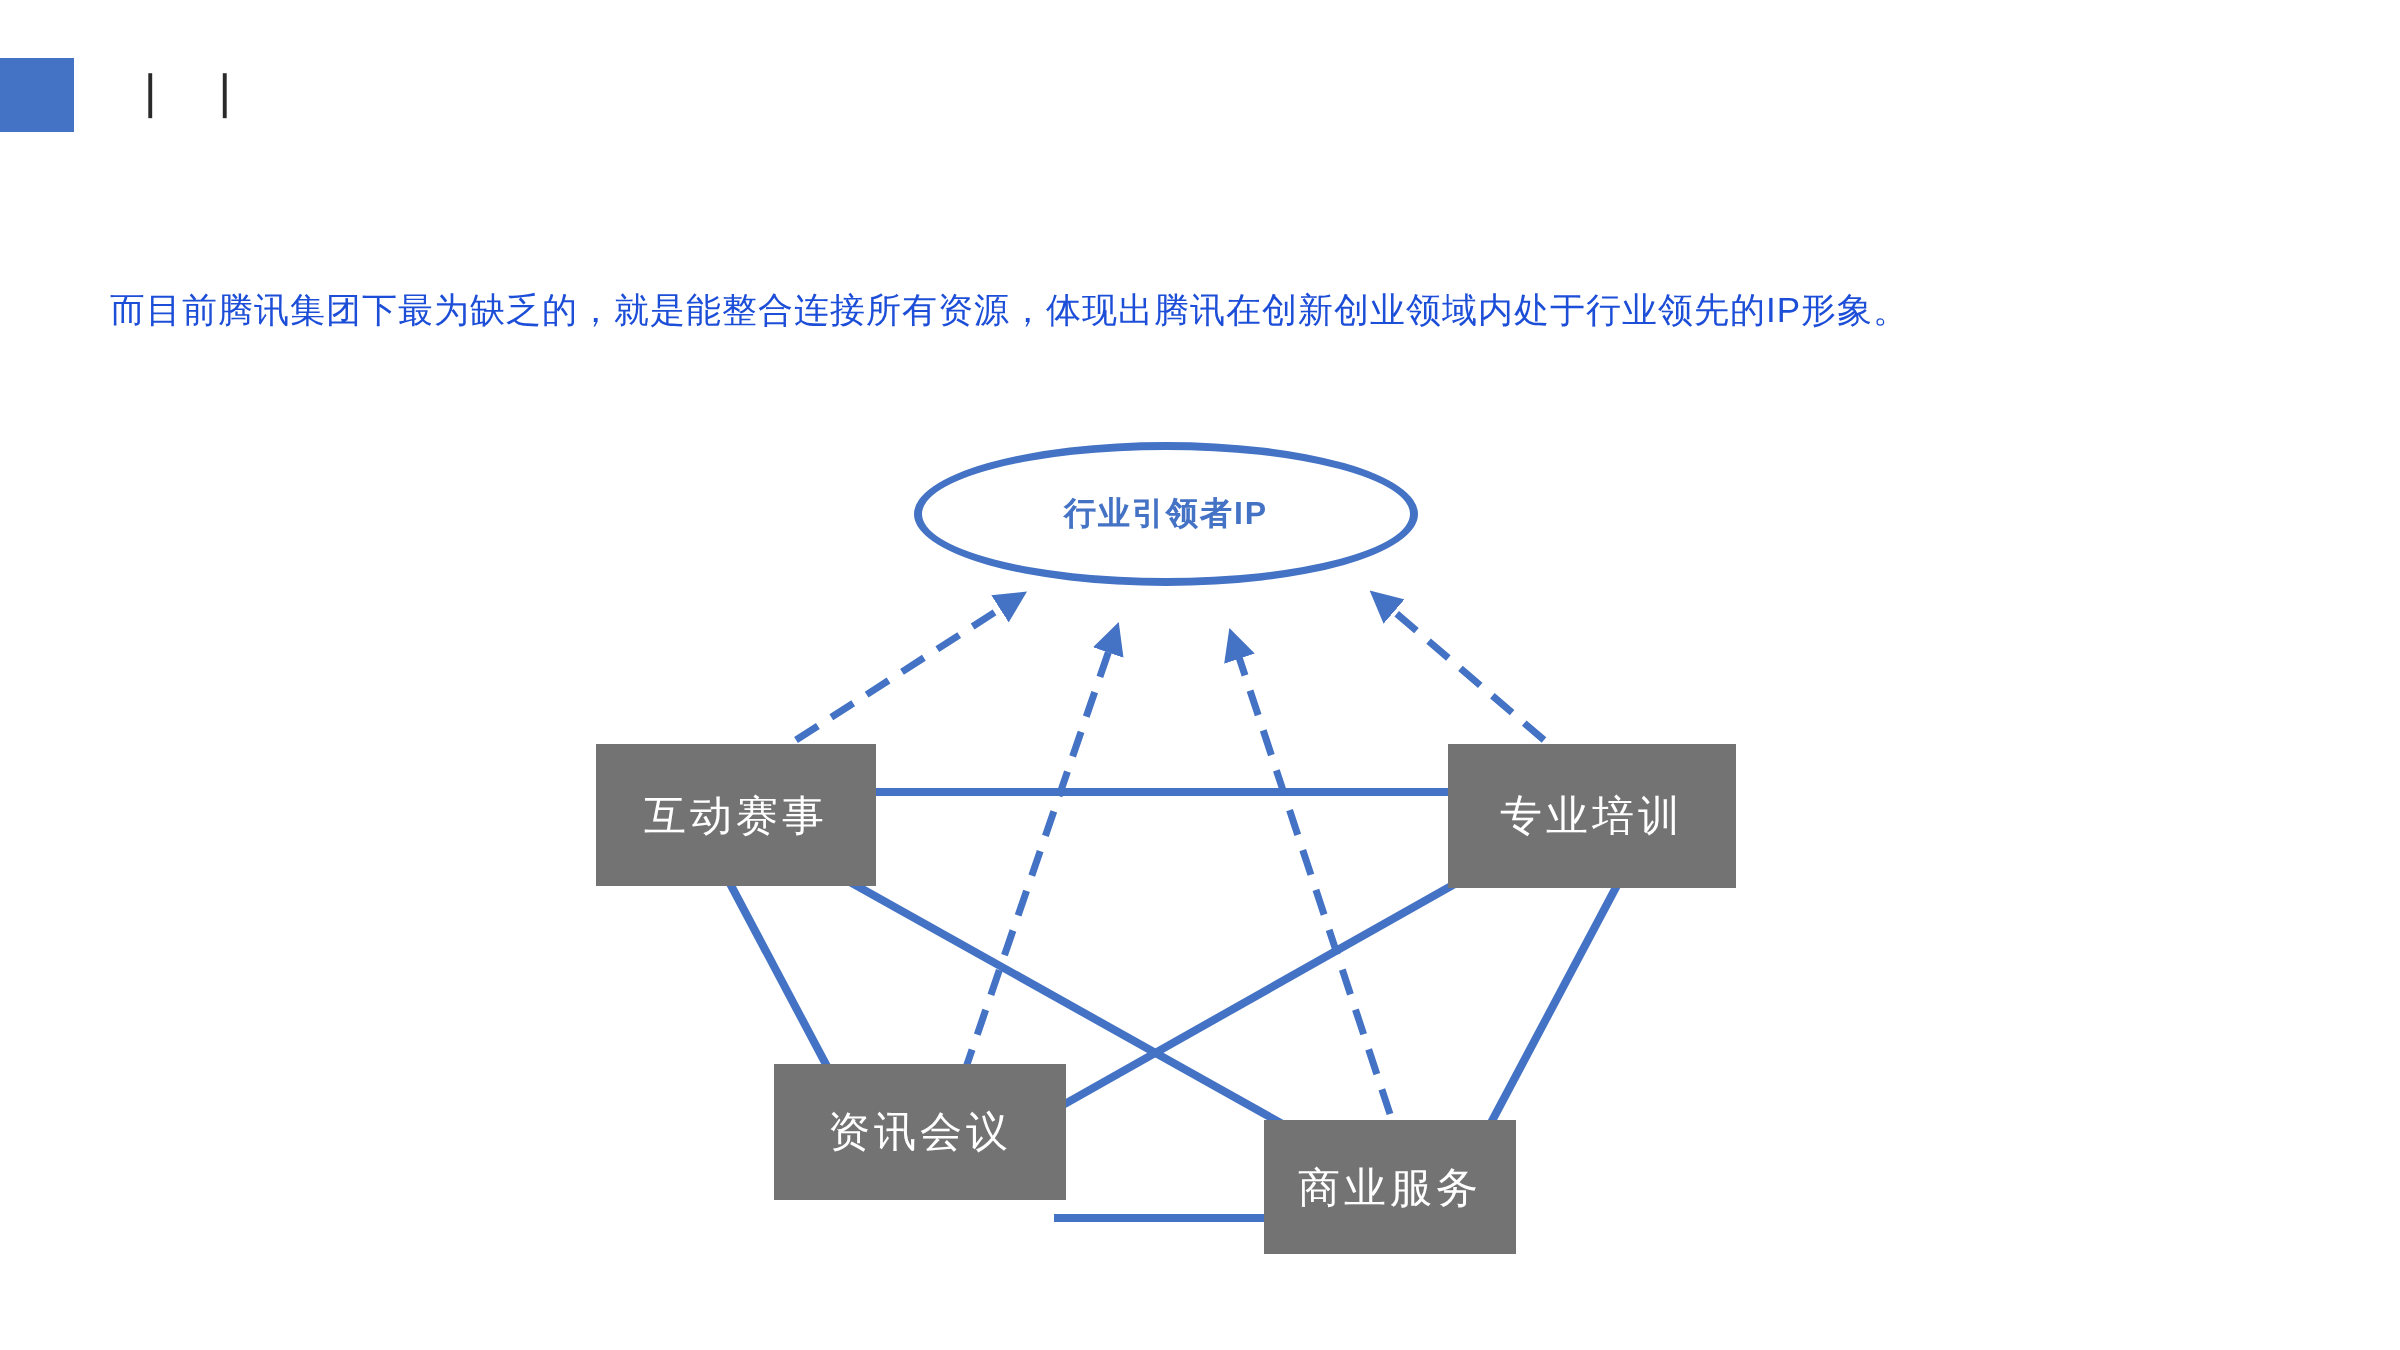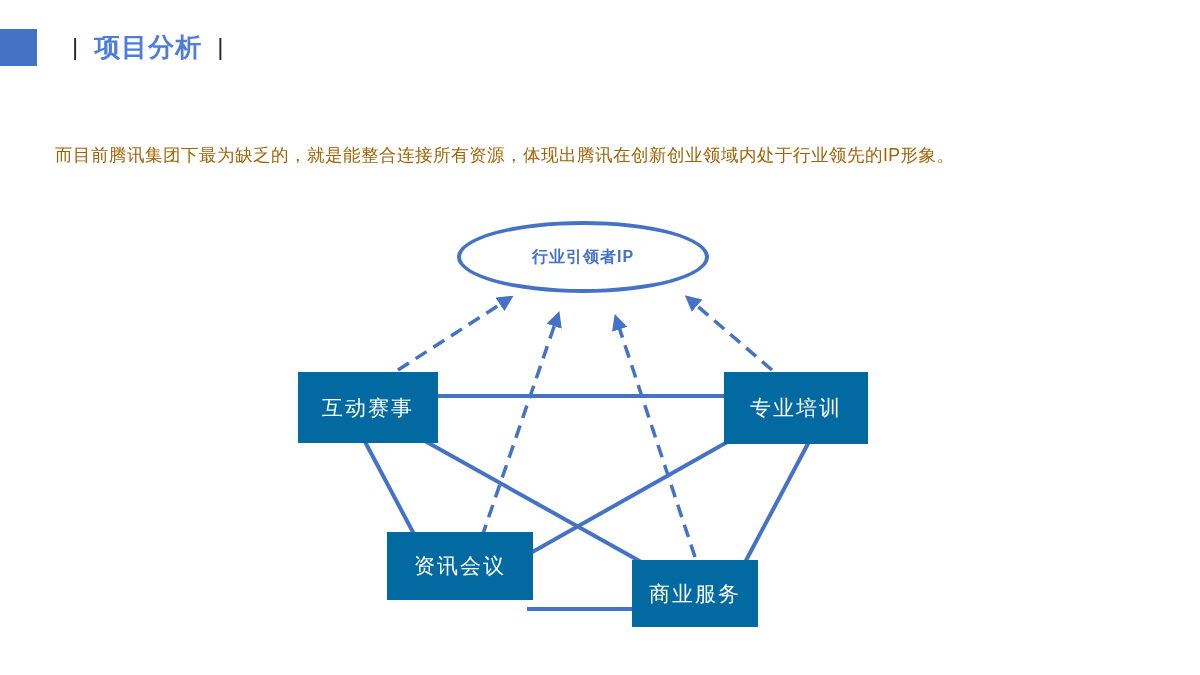--- a/index.html
+++ b/index.html
@@ -8,42 +8,41 @@
 
   
   .header { position: absolute; left: 0; top: 29px; height: 37px; display: flex; align-items: center; }
   .header-square { width: 37px; height: 37px; background: #4472C4; flex: 0 0 auto; }
   .header-text { margin-left: 20px; font-size: 26px; letter-spacing: 1px; color: #1f1f1f; display: flex; align-items: center; white-space: nowrap; }
   .header-item { color: #1f1f1f; font-weight: 400; }
   .header-item.active { color: #4E7CD9; font-weight: 700; }
   .header-sep { color: #2a2a2a; font-weight: 300; font-size: 24px; padding: 0 15px; position: relative; top: -1px; }
 
   
-  .body-text { position: absolute; left: 55px; top: 143px; width: 1100px; font-size: 17.5px; letter-spacing: 0.5px; color: #a16207; line-height: 1.4; }
+  .body-text { position: absolute; left: 55px; top: 143px; width: 1100px; font-size: 17.5px; letter-spacing: 0.5px; color: #1d4ed8; line-height: 1.4; }
 
   
   .diagram-svg { position: absolute; left: 0; top: 0; width: 1200px; height: 675px; z-index: 1; }
 
-  .node { position: absolute; z-index: 2; background: #0369a1; color: #ffffff; display: flex; align-items: center; justify-content: center; font-size: 21px; letter-spacing: 2px; }
+  .node { position: absolute; z-index: 2; background: #737373; color: #ffffff; display: flex; align-items: center; justify-content: center; font-size: 21px; letter-spacing: 2px; }
   .node-a { left: 298px; top: 372px; width: 140px; height: 71px; }
   .node-b { left: 724px; top: 372px; width: 144px; height: 72px; }
   .node-c { left: 387px; top: 532px; width: 146px; height: 68px; }
   .node-d { left: 632px; top: 560px; width: 126px; height: 67px; text-align: center; }
 
   .center-ellipse { position: absolute; z-index: 2; left: 457px; top: 221px; width: 252px; height: 72px; background: #ffffff; border: 4px solid #4472C4; border-radius: 50%; display: flex; align-items: center; justify-content: center; }
   .center-ellipse span { font-size: 16px; font-weight: 700; letter-spacing: 1px; color: #4472C4; }
 </style>
 </head>
 <body>
 
 <div class="header">
   <div class="header-square"></div>
   <div class="header-text">
     <span class="header-sep">|</span>
-    <span class="header-item active">项目分析</span>
     <span class="header-sep">|</span>
   </div>
 </div>
 
 <p class="body-text">而目前腾讯集团下最为缺乏的，就是能整合连接所有资源，体现出腾讯在创新创业领域内处于行业领先的IP形象。</p>
 
 <svg class="diagram-svg" viewBox="0 0 1200 675" xmlns="http://www.w3.org/2000/svg">
   <defs>
     <marker id="arrowhead" markerWidth="4.6" markerHeight="4.6" refX="3.4" refY="2.3" orient="auto" markerUnits="strokeWidth">
       <path d="M0,0 L4.6,2.3 L0,4.6 Z" fill="#4472C4"></path>

